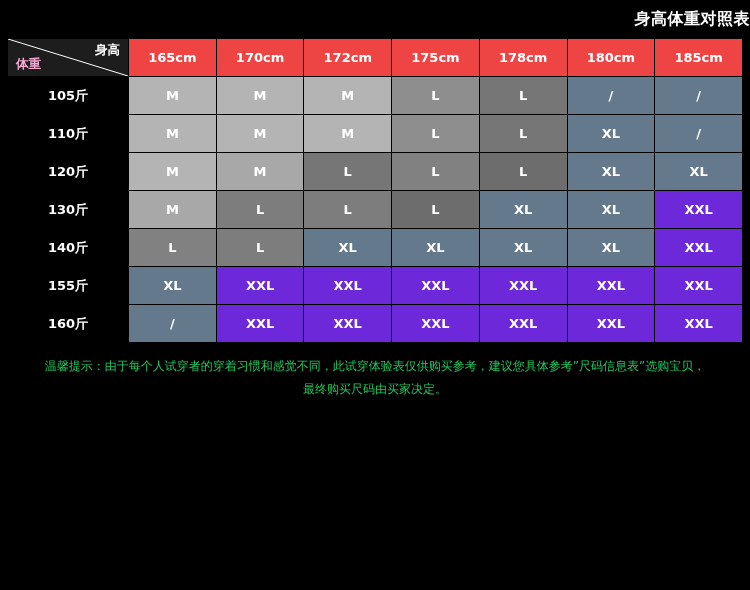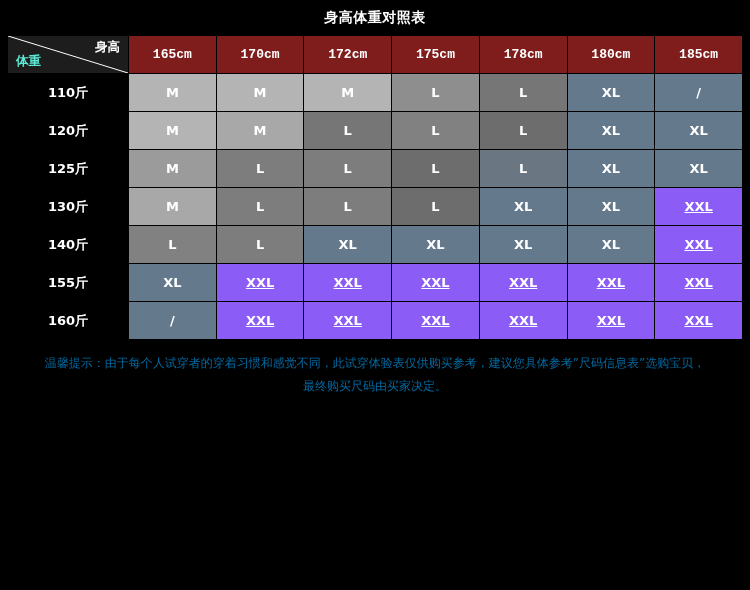--- a/index.html
+++ b/index.html
@@ -14,22 +14,22 @@
     font-family: "DejaVu Sans", "Liberation Sans", sans-serif;
     overflow: hidden;
   }
   .page {
     position: relative;
     width: 750px;
     height: 590px;
     box-sizing: border-box;
   }
   .title {
-    text-align: center;
-    font-size: 14px;
+    text-align: right;
+    font-size: 16px;
     font-weight: bold;
     color: #ffffff;
     padding-top: 9px;
     padding-bottom: 8px;
     letter-spacing: 0.5px;
   }
   table.size-table {
     border-collapse: collapse;
     width: 736px;
     margin: 0 auto;
@@ -66,59 +66,58 @@
     font-size: 12.5px;
     font-weight: bold;
     color: #ffffff;
   }
   .corner .lbl-w {
     position: absolute;
     left: 8px;
     bottom: 3px;
     font-size: 12.5px;
     font-weight: bold;
-    color: #5eead4;
+    color: #f9a8d4;
   }
   th.colhead {
-    background: #7f1d1d;
+    background: #ef4444;
     font-size: 13.5px;
     font-weight: bold;
     color: #ffffff;
-    font-family: Liberation Mono, monospace;
   }
   td.rowhead {
     background: #000000;
     font-size: 13.5px;
     font-weight: bold;
     color: #ffffff;
     width: 120px;
   }
   td.cell {
     font-size: 13px;
     font-weight: bold;
   }
   
   .sz-M  { background: #b4b4b4; color: #ffffff; }
   .sz-L  { background: #7d7d7d; color: #ffffff; }
   .sz-XL { background: #64798c; color: #ffffff; }
-  .sz-XXL{ background: #8b5cf6; color: #ffffff; text-decoration: underline; }
+  .sz-XXL{ background: #6d28d9; color: #ffffff; }
   .sz-NA { background: #64798c; color: #ffffff; }
   
   .tone-a { background: #a8a8a8; }
   .tone-b { background: #9b9b9b; }
   .tone-c { background: #8e8e8e; }
   .tone-d { background: #818181; }
   .tone-e { background: #767676; }
   .tone-f { background: #6d6d6d; }
   .tone-g { background: #6a7682; }
   .note {
     margin: 12px 18px 0 18px;
     font-size: 12px;
     line-height: 1.9;
-    color: #0369a1;
+    color: #22c55e;
     text-align: center;
     font-weight: normal;
   }
   .note .line2 { display: block; }
 </style>
 </head>
 <body>
 
 <div class="page">
 
@@ -138,20 +137,30 @@
         <th class="colhead">170cm</th>
         <th class="colhead">172cm</th>
         <th class="colhead">175cm</th>
         <th class="colhead">178cm</th>
         <th class="colhead">180cm</th>
         <th class="colhead">185cm</th>
       </tr>
     </thead>
     <tbody>
 
+      <tr>
+        <td class="rowhead">105斤</td>
+        <td class="cell sz-M">M</td>
+        <td class="cell sz-M">M</td>
+        <td class="cell sz-M">M</td>
+        <td class="cell tone-c">L</td>
+        <td class="cell tone-e">L</td>
+        <td class="cell sz-XL">/</td>
+        <td class="cell sz-XL">/</td>
+      </tr>
 
       <tr>
         <td class="rowhead">110斤</td>
         <td class="cell sz-M">M</td>
         <td class="cell sz-M">M</td>
         <td class="cell sz-M">M</td>
         <td class="cell tone-c">L</td>
         <td class="cell tone-e">L</td>
         <td class="cell sz-XL">XL</td>
         <td class="cell sz-XL">/</td>
@@ -162,30 +171,20 @@
         <td class="rowhead">120斤</td>
         <td class="cell sz-M">M</td>
         <td class="cell tone-a">M</td>
         <td class="cell tone-e">L</td>
         <td class="cell tone-d">L</td>
         <td class="cell tone-f">L</td>
         <td class="cell sz-XL">XL</td>
         <td class="cell sz-XL">XL</td>
       </tr>
 
-      <tr>
-        <td class="rowhead">125斤</td>
-        <td class="cell tone-b">M</td>
-        <td class="cell sz-L">L</td>
-        <td class="cell sz-L">L</td>
-        <td class="cell tone-f">L</td>
-        <td class="cell tone-g">L</td>
-        <td class="cell sz-XL">XL</td>
-        <td class="cell sz-XL">XL</td>
-      </tr>
 
       <tr>
         <td class="rowhead">130斤</td>
         <td class="cell tone-a">M</td>
         <td class="cell sz-L">L</td>
         <td class="cell sz-L">L</td>
         <td class="cell tone-f">L</td>
         <td class="cell sz-XL">XL</td>
         <td class="cell sz-XL">XL</td>
         <td class="cell sz-XXL">XXL</td>

